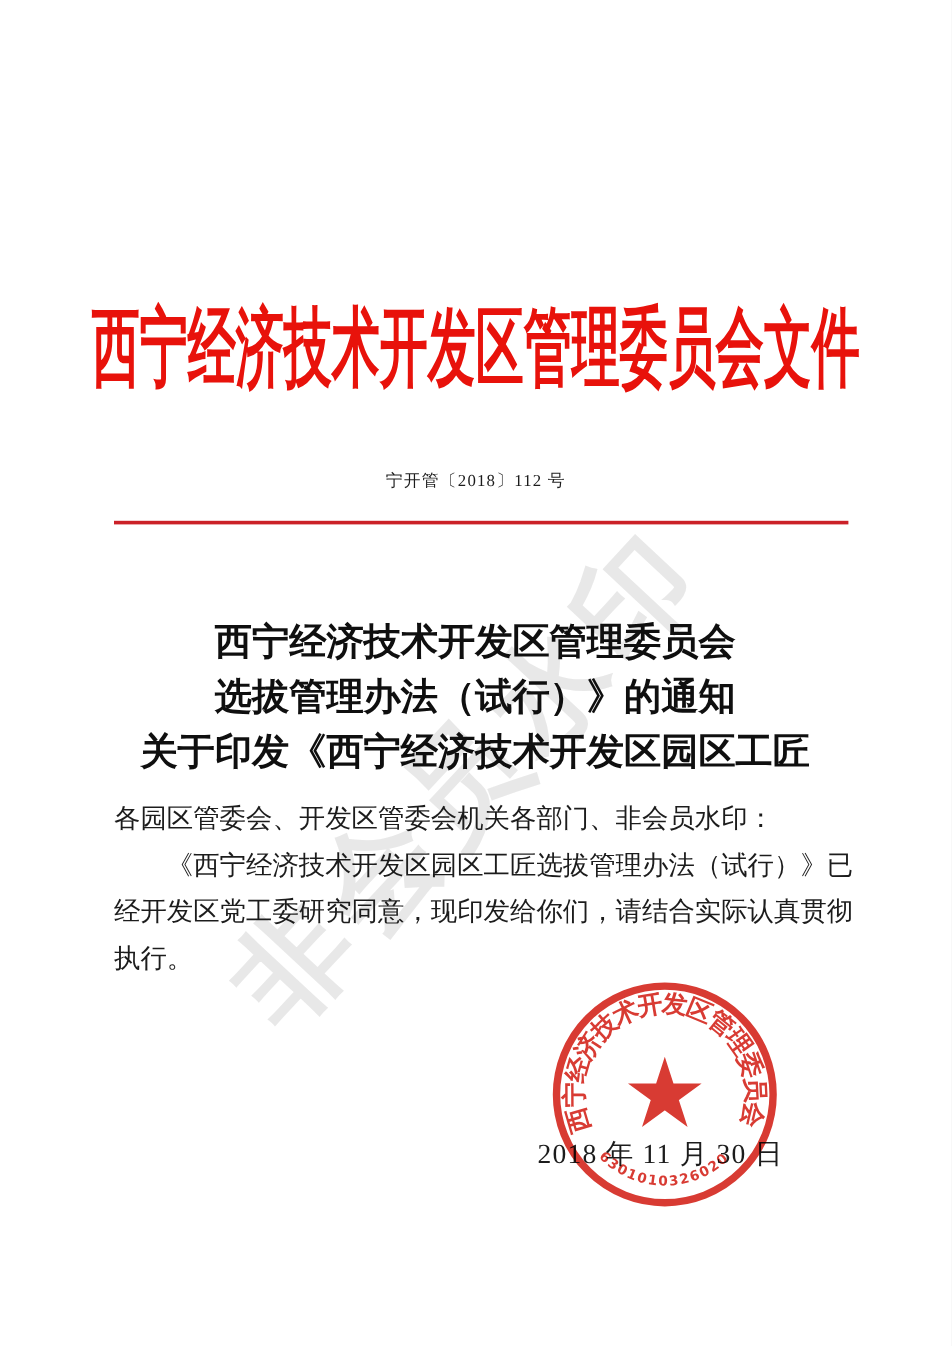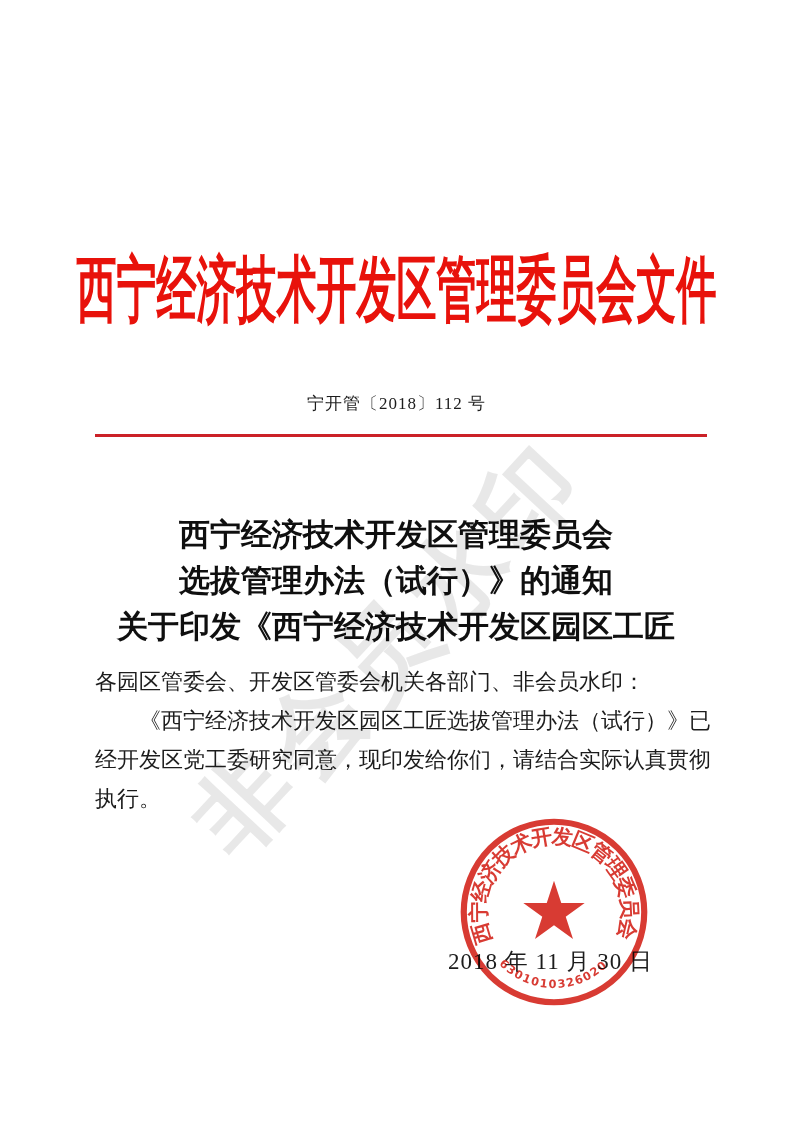--- a/index.html
+++ b/index.html
@@ -36,21 +36,21 @@
     font-size:40px;
     white-space:nowrap;
     transform:scaleY(1.8);
     transform-origin:top center;
     z-index:2;
   }
   .doc-number {
     position:absolute;
     top:392px; left:0; width:100%;
     text-align:center;
-    font-size:17px;
+    font-size:14px;
     letter-spacing:1px;
     color:#1c1c1c;
     z-index:2;
   }
   .red-line {
     position:absolute;
     top:434px; left:95px; width:612px; height:3px;
     background:#cb2128;
     z-index:2;
   }

